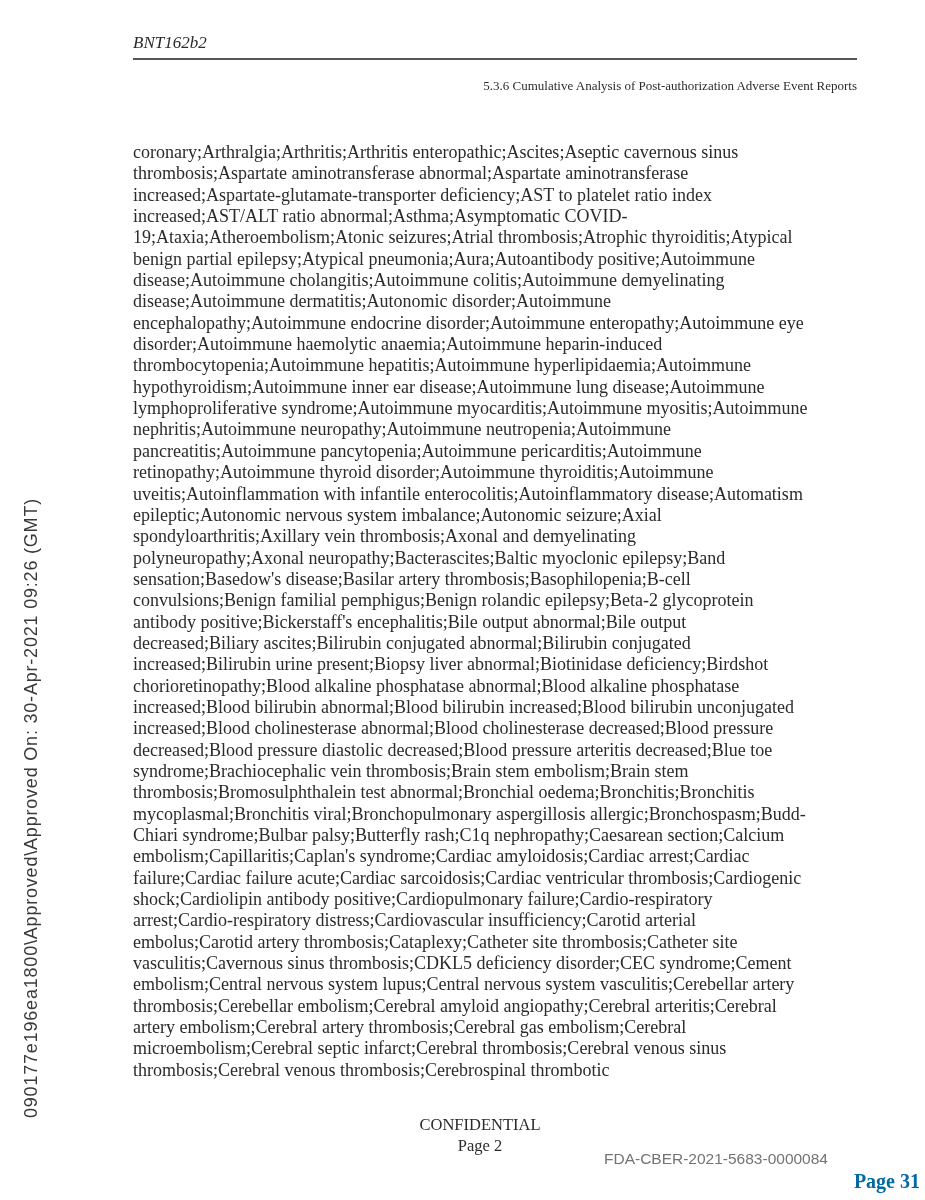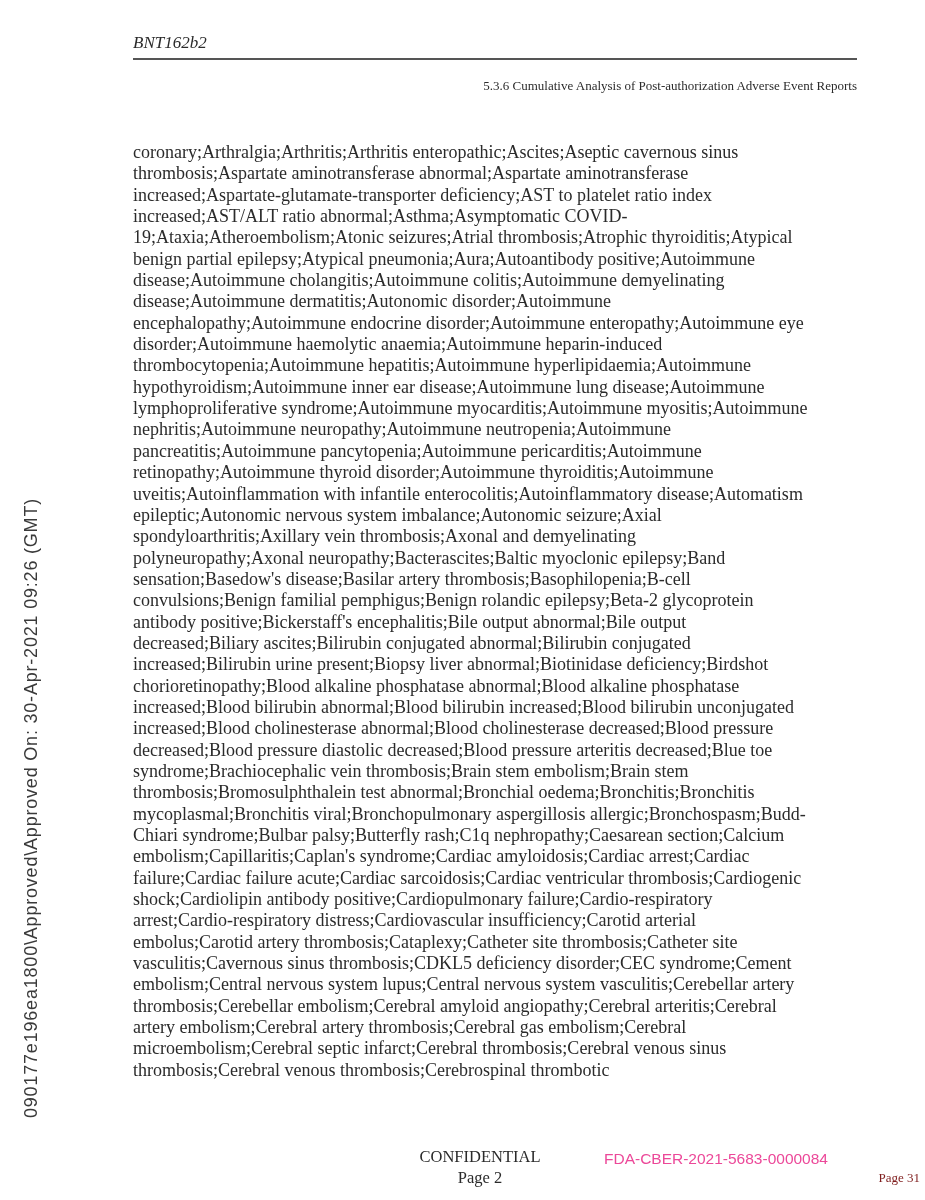--- a/index.html
+++ b/index.html
@@ -57,36 +57,37 @@
     white-space: nowrap;
   }
   .footer-center {
     position: absolute;
     left: 133px;
     top: 1114px;
     width: 694px;
     text-align: center;
     font-size: 16.5px;
   }
-  .footer-center .confidential { line-height: 21px; margin-top: 32px; }
+  .footer-center .confidential { line-height: 21px; }
   .footer-center .page-label { line-height: 21px; }
   .doc-id {
     position: absolute;
     right: 97px;
     top: 1150px;
     font-family: "Liberation Sans", sans-serif;
     font-size: 15.5px;
-    color: #ec4899;
+    color: #737373;
   }
   .page-number-outer {
     position: absolute;
     right: 5px;
     top: 1170px;
-    font-size: 13px;
-    color: #7f1d1d;
+    font-size: 20px;
+    color: #0369a1;
+    font-weight: bold;
   }
 </style>
 </head>
 <body>
 
 <div class="page">
 
   <div class="watermark">090177e196ea1800\Approved\Approved On: 30-Apr-2021 09:26 (GMT)</div>
 
   <div class="doc-header">

